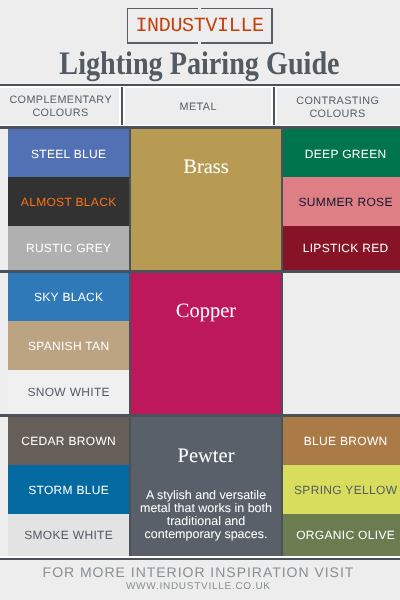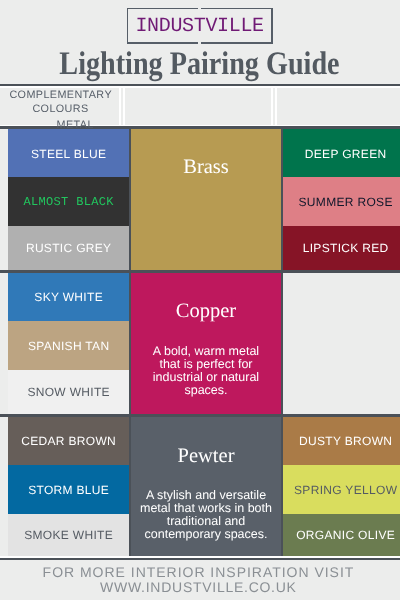--- a/index.html
+++ b/index.html
@@ -13,33 +13,33 @@
   .logo-box i{position:absolute;background:#565e68;display:block;}
   .e-l{left:0;top:0;width:1.8px;height:36.5px;}
   .e-r{right:0;top:0;width:1.8px;height:36.5px;}
   .e-ta{left:0;top:0;width:71.6px;height:1.8px;}
   .e-tb{right:0;top:0;width:71.6px;height:1.8px;}
   .e-ba{left:0;bottom:0;width:71.6px;height:1.8px;}
   .e-bb{right:0;bottom:0;width:71.6px;height:1.8px;}
   .logo-text{position:absolute;left:0;top:1.5px;width:146.5px;height:36.5px;
     display:flex;align-items:center;justify-content:center;
     font-family:"Liberation Mono","DejaVu Sans Mono",monospace;font-weight:400;
-    font-size:20px;letter-spacing:-0.33px;text-indent:-0.33px;color:#701a75;line-height:1;}
+    font-size:20px;letter-spacing:-0.33px;text-indent:-0.33px;color:#c2410c;line-height:1;}
 
   
   .title{position:absolute;left:0;top:47.8px;width:400px;text-align:center;
     font-family:"Liberation Serif",serif;font-weight:700;font-size:32.8px;line-height:32.8px;
     color:#535a61;transform:scaleX(.859);transform-origin:196.2px 50%;}
 
   
   .hrule{position:absolute;left:0;width:400px;background:#4b5158;}
   .wline{position:absolute;left:0;width:400px;background:#ffffff;}
 
   
-  .head{position:absolute;left:0;top:87px;width:400px;height:38px;display:flex;flex-direction:column;}
+  .head{position:absolute;left:0;top:87px;width:400px;height:38px;display:flex;}
   .hcell{display:flex;align-items:center;justify-content:center;text-align:center;
     font-size:10.8px;letter-spacing:.4px;text-indent:.4px;color:#565e68;line-height:13.25px;}
   .hc0{width:121px;padding-top:2.4px;box-sizing:border-box;}
   .hc1{width:150px;padding-top:3px;box-sizing:border-box;}
   .hc2{width:125px;padding-top:4px;box-sizing:border-box;}
   .vsep{width:2px;background:#4b5158;flex:none;}
   .vwhite{position:absolute;top:87px;height:38px;width:1.6px;background:#ffffff;}
 
   
   .grid{position:absolute;left:0;top:0;width:400px;}
@@ -51,21 +51,21 @@
   .swatch{position:absolute;left:0;width:100%;display:flex;align-items:center;justify-content:center;
     text-align:center;font-size:12px;letter-spacing:.32px;text-indent:.32px;padding-top:0.45px;box-sizing:border-box;}
   .metal-name{position:absolute;left:-20px;width:190px;text-align:center;
     font-family:"Liberation Serif",serif;font-weight:400;font-size:20.5px;line-height:20.5px;}
   .metal-desc{position:absolute;left:-20px;width:190px;text-align:center;
     font-size:12.5px;line-height:13.15px;}
 
   
   .footer{position:absolute;left:0;width:396px;text-align:center;color:#8a8f94;}
   .f1{top:566.5px;font-size:14px;letter-spacing:.98px;text-indent:.98px;line-height:10px;}
-  .f2{top:579.6px;font-size:14px;letter-spacing:.73px;text-indent:.73px;line-height:14px;}
+  .f2{top:579.6px;font-size:10px;letter-spacing:.73px;text-indent:.73px;line-height:14px;}
 </style>
 </head>
 <body>
 
 <div class="page">
 
   <div class="logo-box">
     <i class="e-l"></i>
     <i class="e-r"></i>
     <i class="e-ta"></i>
@@ -95,21 +95,21 @@
   <div class="vwhite" style="left:119.4px"></div>
   <div class="vwhite" style="left:123px"></div>
   <div class="vwhite" style="left:271.4px"></div>
   <div class="vwhite" style="left:275px"></div>
   <div class="grid">
     <div class="group" style="top:129px;height:141px">
       <div class="col-l">
         <div class="swatch" style="top: 0px; height: 49px; background-color: rgb(82, 113, 181); color: rgb(255, 255, 255);">
             <span>STEEL BLUE</span>
           </div>
-        <div class="swatch" style="top: 48.2px; height: 49.6px; background-color: rgb(50, 50, 50); color: #22c55e; font-family: Liberation Mono, monospace;">
+        <div class="swatch" style="top: 48.2px; height: 49.6px; background-color: rgb(50, 50, 50); color: #f97316;">
             <span>ALMOST BLACK</span>
           </div>
         <div class="swatch" style="top: 97px; height: 44px; background-color: rgb(176, 176, 176); color: rgb(255, 255, 255);">
             <span>RUSTIC GREY</span>
           </div>
       </div>
       <div class="vsep"></div>
       <div class="col-m" style="background-color: rgb(183, 155, 82); color: rgb(255, 255, 255);">
         <div class="metal-name" style="top:27.9px">Brass</div>
       </div>
@@ -122,33 +122,32 @@
             <span>SUMMER ROSE</span>
           </div>
         <div class="swatch" style="top: 97px; height: 44px; background-color: rgb(134, 20, 38); color: rgb(255, 255, 255);">
             <span>LIPSTICK RED</span>
           </div>
       </div>
     </div>
     <div class="group" style="top:272.5px;height:141.7px">
       <div class="col-l">
         <div class="swatch" style="top: 0px; height: 49px; background-color: rgb(48, 121, 184); color: rgb(255, 255, 255);">
-            <span>SKY WHITE</span>
+            <span>SKY BLACK</span>
           </div>
         <div class="swatch" style="top: 48.2px; height: 49.6px; background-color: rgb(188, 164, 130); color: rgb(255, 255, 255);">
             <span>SPANISH TAN</span>
           </div>
         <div class="swatch" style="top: 97px; height: 44.7px; background-color: rgb(240, 240, 240); color: rgb(85, 91, 99);">
             <span>SNOW WHITE</span>
           </div>
       </div>
       <div class="vsep"></div>
       <div class="col-m" style="background-color: #be185d; color: rgb(255, 255, 255);">
         <div class="metal-name" style="top:28.9px">Copper</div>
-        <div class="metal-desc" style="top:72.1px">A bold, warm metal<br>that is perfect for<br>industrial or natural<br>spaces.</div>
       </div>
       <div class="vsep"></div>
     </div>
     <div class="group" style="top:416.5px;height:140.5px">
       <div class="col-l">
         <div class="swatch" style="top: 0px; height: 49px; background-color: rgb(102, 94, 89); color: rgb(255, 255, 255);">
             <span>CEDAR BROWN</span>
           </div>
         <div class="swatch" style="top: 48.2px; height: 49.6px; background-color: #0369a1; color: rgb(255, 255, 255);">
             <span>STORM BLUE</span>
@@ -158,21 +157,21 @@
           </div>
       </div>
       <div class="vsep"></div>
       <div class="col-m" style="background-color: rgb(89, 96, 105); color: rgb(255, 255, 255);">
         <div class="metal-name" style="top:29.5px">Pewter</div>
         <div class="metal-desc" style="top:72.1px">A stylish and versatile<br>metal that works in both<br>traditional and<br>contemporary spaces.</div>
       </div>
       <div class="vsep"></div>
       <div class="col-r">
         <div class="swatch" style="top: 0px; height: 49px; background-color: rgb(170, 123, 71); color: rgb(255, 255, 255);">
-            <span>DUSTY BROWN</span>
+            <span>BLUE BROWN</span>
           </div>
         <div class="swatch" style="top: 48.2px; height: 49.6px; background-color: rgb(217, 221, 94); color: rgb(85, 91, 99);">
             <span>SPRING YELLOW</span>
           </div>
         <div class="swatch" style="top: 97px; height: 43.5px; background-color: rgb(107, 124, 80); color: rgb(255, 255, 255);">
             <span>ORGANIC OLIVE</span>
           </div>
       </div>
     </div>
     <div class="gsep" style="top:270px"></div>

